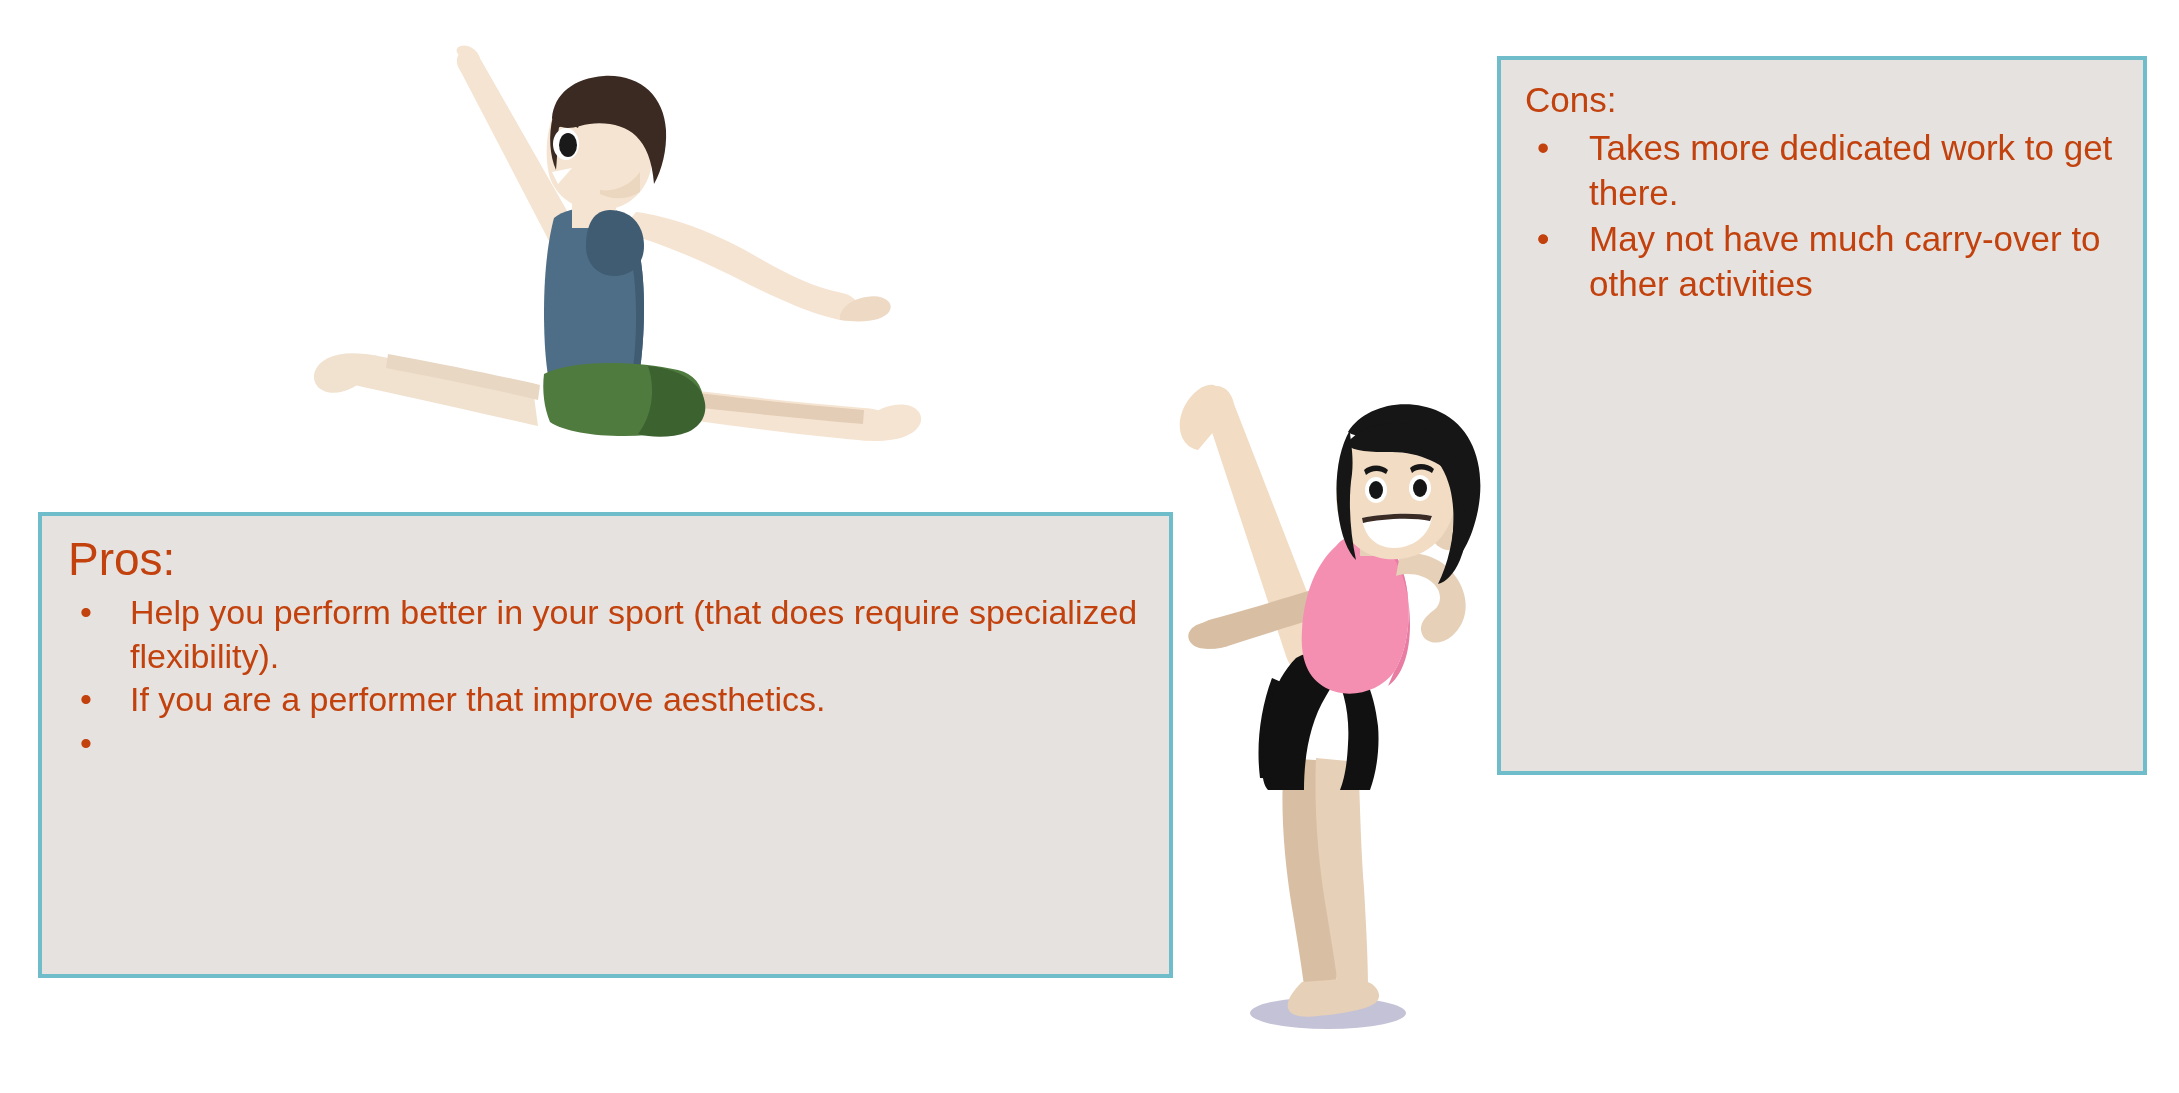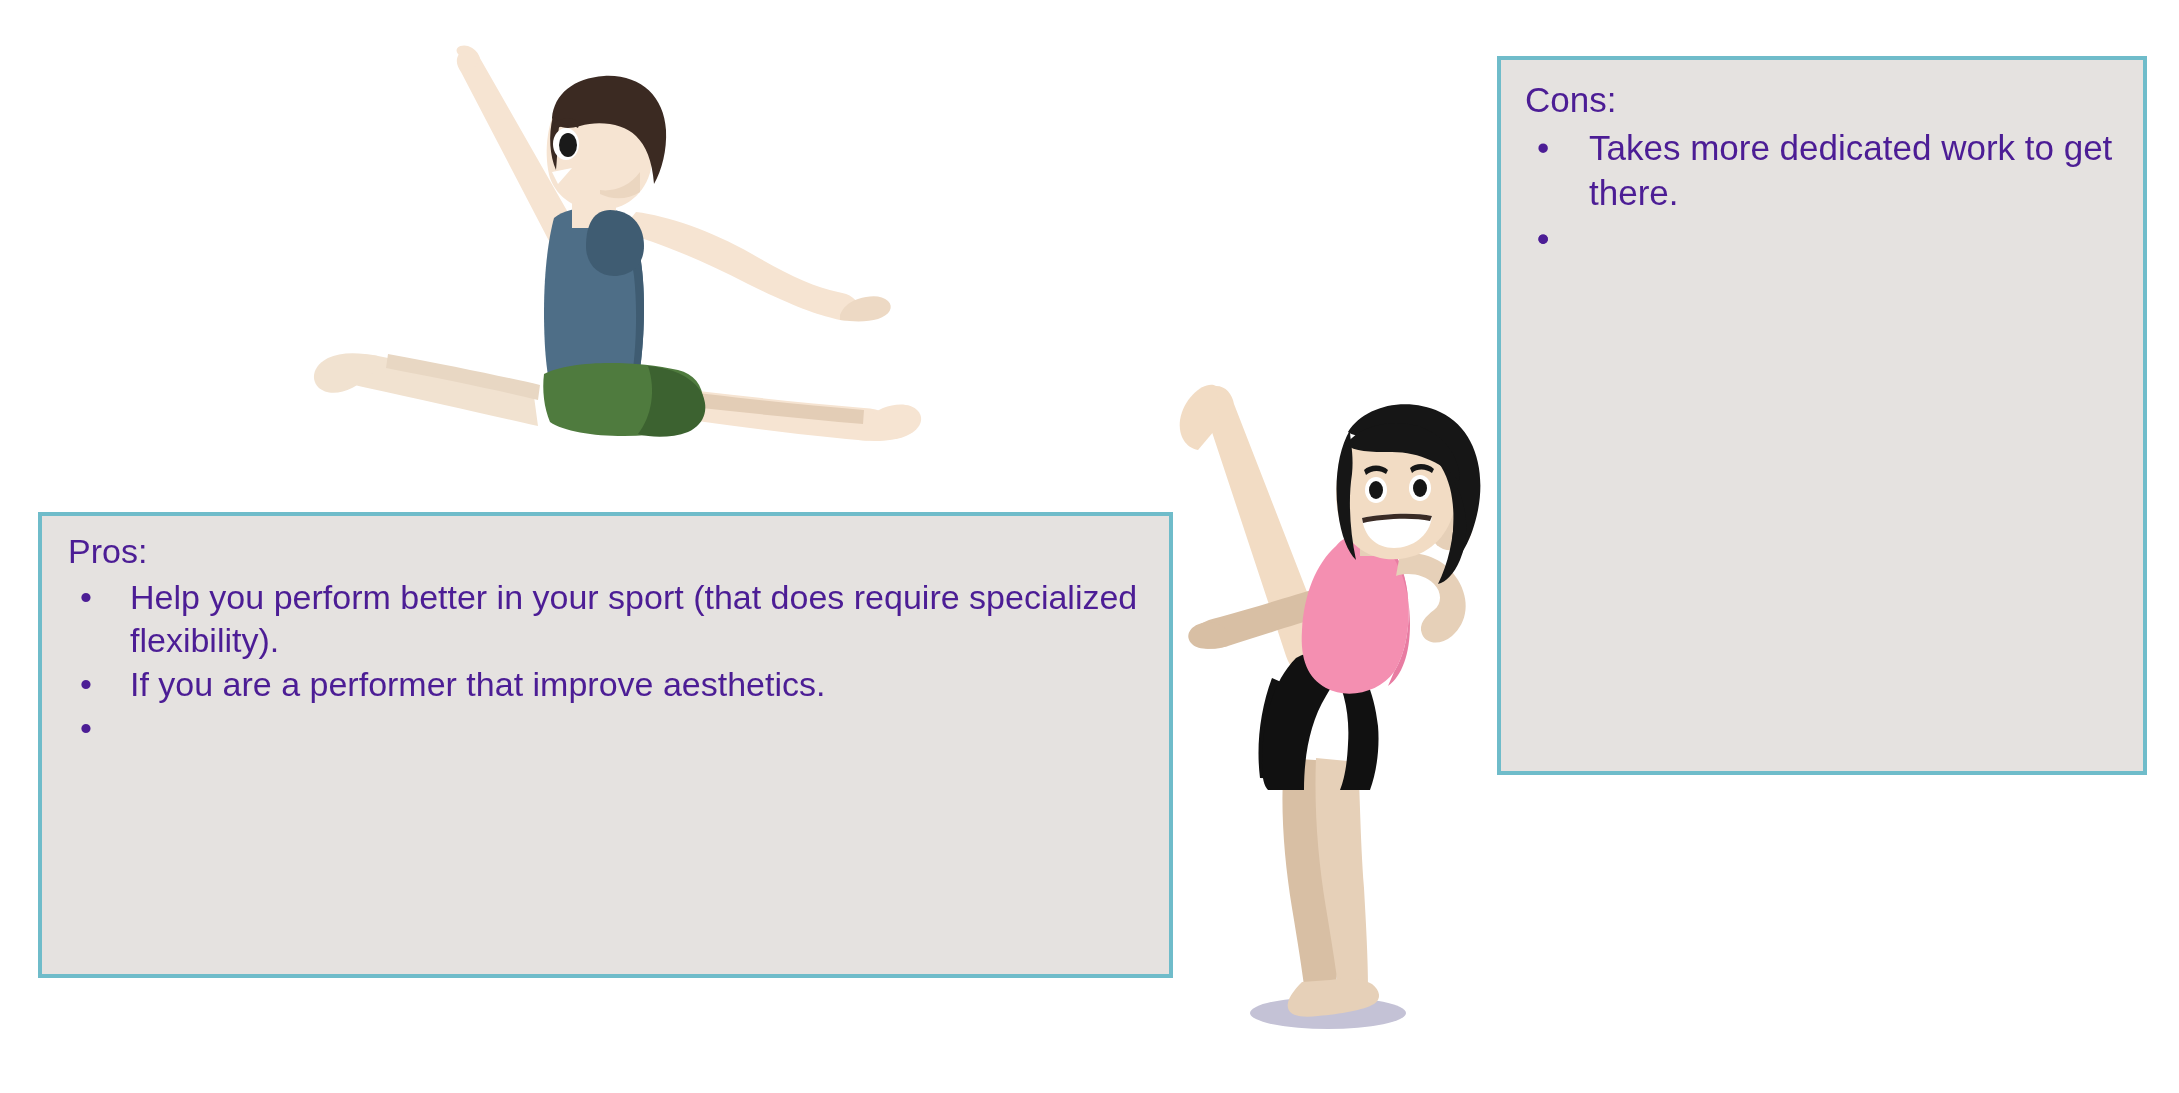--- a/index.html
+++ b/index.html
@@ -24,41 +24,41 @@
     height: 1093px;
     background: #ffffff;
   }
 
   
   .callout {
     position: absolute;
     background: #E5E2E0;
     border: 4px solid #6FBCCA;
     box-sizing: border-box;
-    color: #4c1d95;
+    color: #c2410c;
   }
 
   #pros-box {
     left: 38px;
     top: 512px;
     width: 1135px;
     height: 466px;
     padding: 14px 18px 10px 26px;
   }
 
   #cons-box {
     left: 1497px;
     top: 56px;
     width: 650px;
     height: 719px;
     padding: 18px 20px 10px 24px;
   }
 
   .callout-heading {
-    font-size: 34px;
+    font-size: 46px;
     line-height: 1.28;
     margin: 0 0 2px 0;
     font-weight: normal;
     white-space: pre;
   }
 
   .bullet-list {
     list-style: none;
     margin: 0;
     padding: 0;
@@ -282,17 +282,18 @@
     <ul class="bullet-list">
       <li class="bullet-item">
         <span class="bullet-dot">•</span>
         <span>Takes more dedicated work to get there.</span>
       </li>
       <li class="bullet-item">
         <span class="bullet-dot">•</span>
       </li>
       <li class="bullet-item">
         <span class="bullet-dot">•</span>
+        <span>May not have much carry-over to other activities</span>
       </li>
     </ul>
   </div>
 
 </div>
 
 </body></html>

